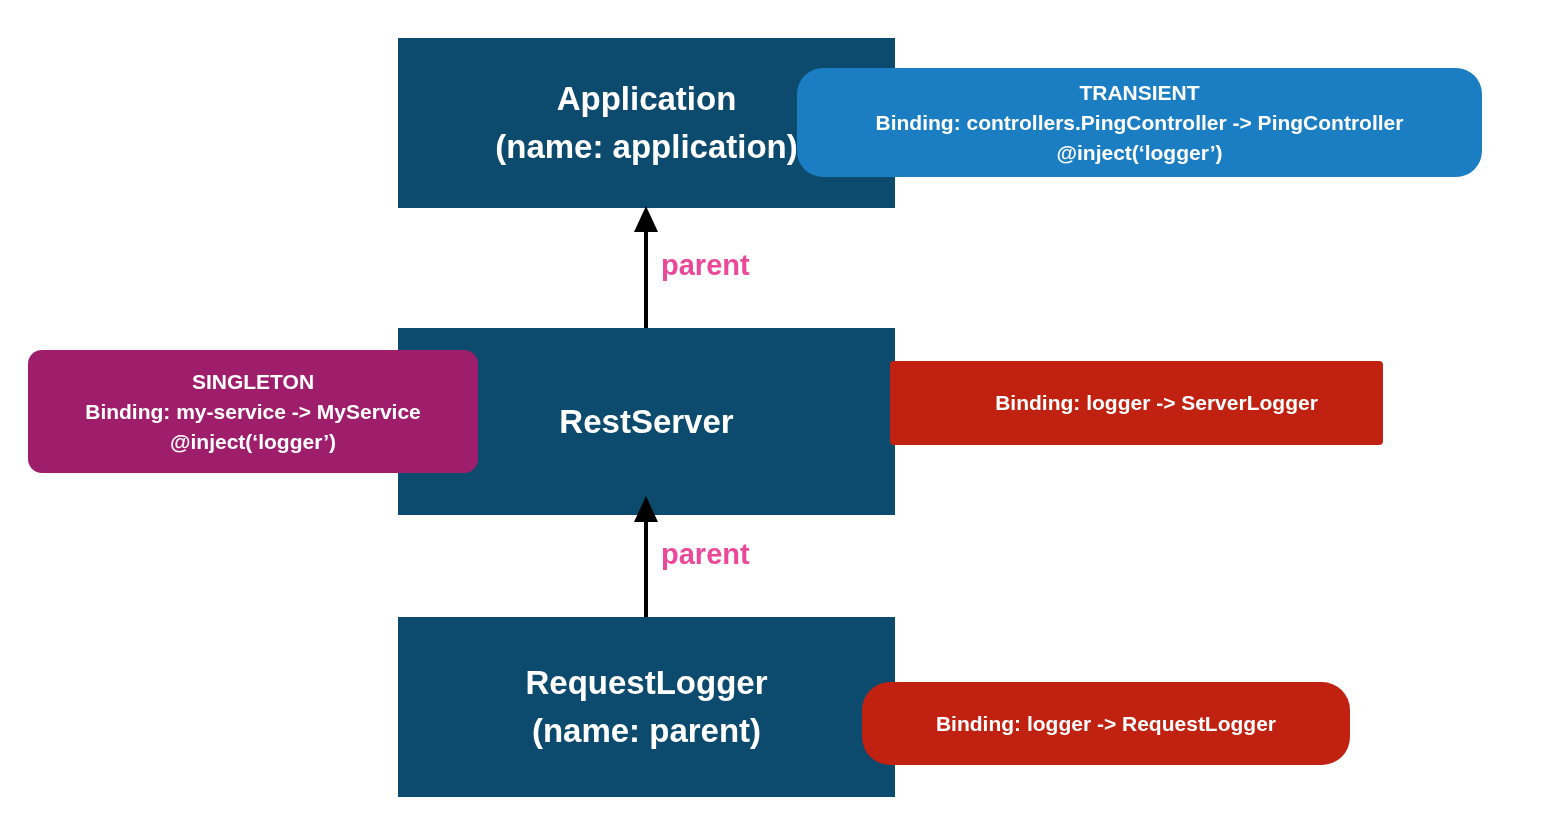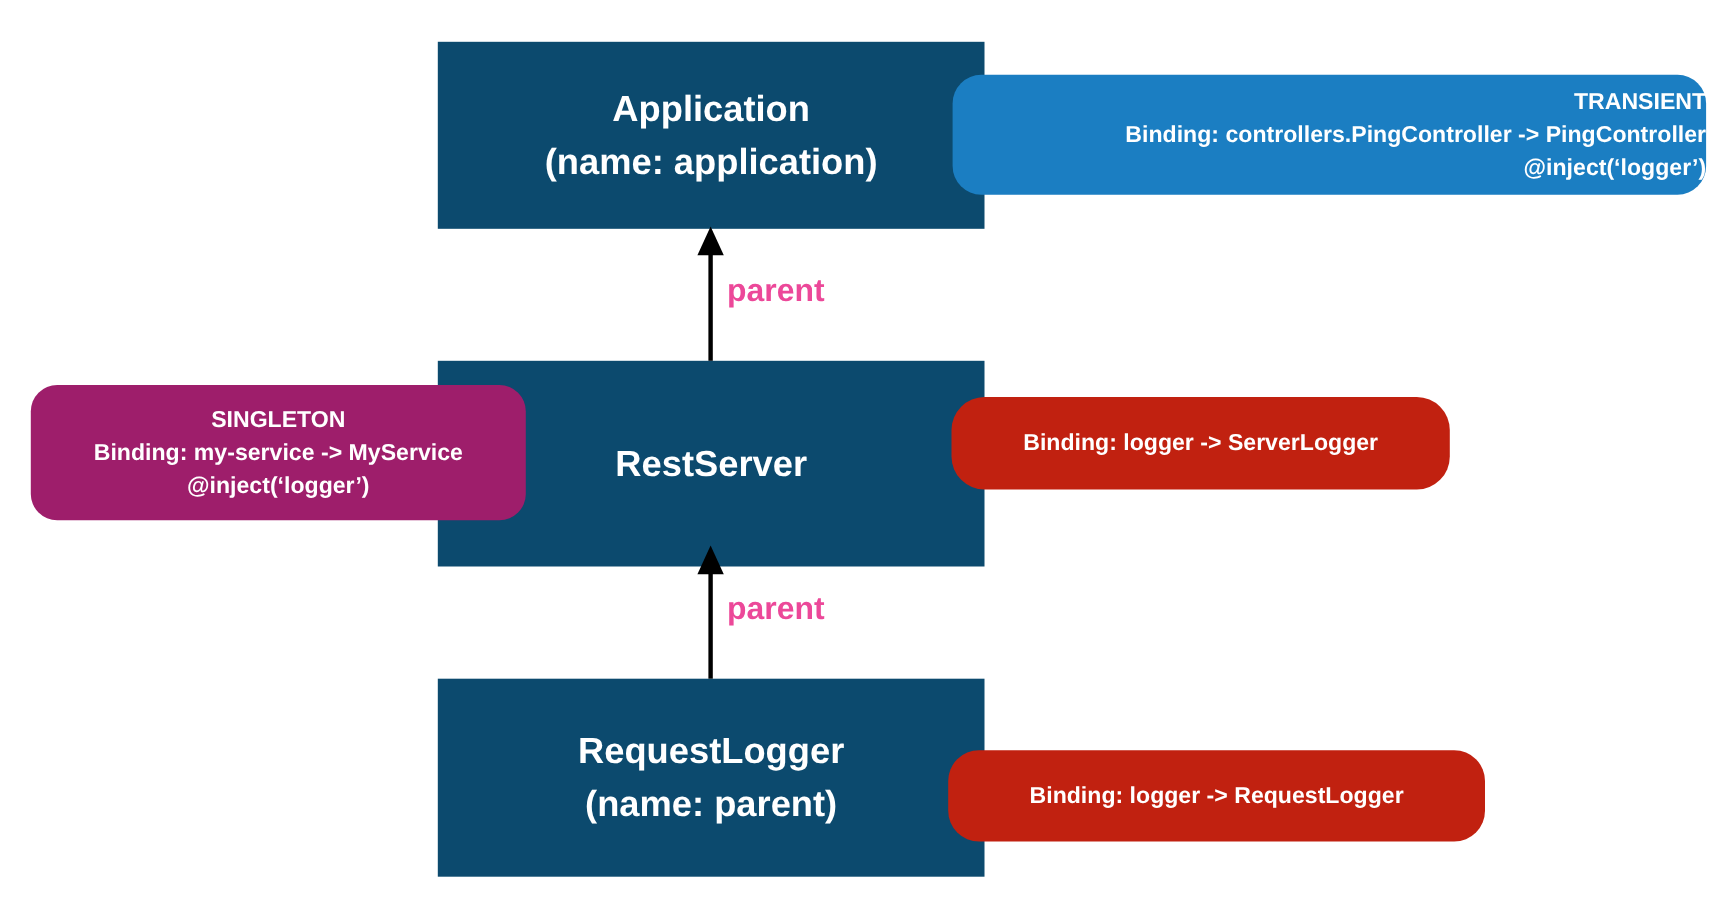--- a/index.html
+++ b/index.html
@@ -43,23 +43,23 @@
     justify-content: center;
     text-align: center;
     z-index: 2;
   }
   .note .nline {
     font-size: 21px;
     font-weight: 700;
     line-height: 30px;
     white-space: nowrap;
   }
-  .note-transient { left: 866px; top: 68px;  width: 685px; height: 109px; background: #1b7ec2; border-radius: 26px; align-items: flex-end; }
-  .note-singleton { left: 28px;  top: 350px; width: 450px; height: 123px; background: #9e1e6b; border-radius: 24px; }
-  .note-server    { left: 865px; top: 361px; width: 453px; height: 84px;  background: #c12110; border-radius: 30px; }
+  .note-transient { left: 797px; top: 68px;  width: 685px; height: 109px; background: #1b7ec2; border-radius: 26px; }
+  .note-singleton { left: 28px;  top: 350px; width: 450px; height: 123px; background: #9e1e6b; border-radius: 14px; }
+  .note-server    { left: 890px; top: 361px; width: 453px; height: 84px;  background: #c12110; border-radius: 4px; padding-left: 40px; }
   .note-request   { left: 862px; top: 662px; width: 488px; height: 83px;  background: #c12110; border-radius: 28px; margin-top: 20px; }
 
   
   .arrow-line {
     position: absolute;
     width: 4px;
     background: #000000;
     z-index: 1;
   }
   .arrow-head {

